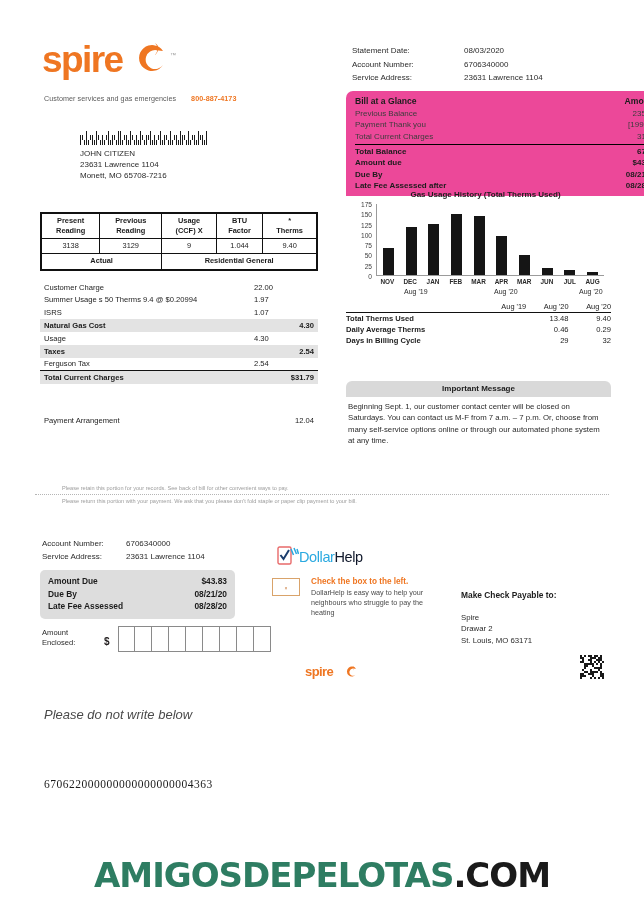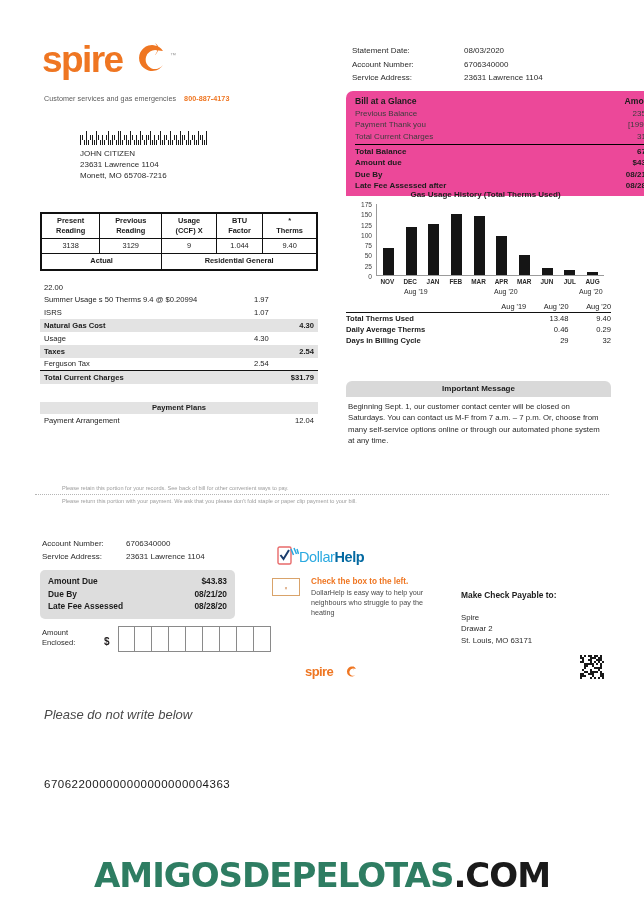--- a/index.html
+++ b/index.html
@@ -21,21 +21,21 @@
   }
   .logo-mark {
     display: inline-block; vertical-align: middle; margin-left: 7px; position: relative; top: 1px;
   }
   .logo-tm { font-size: 6px; color: #9a9a9a; vertical-align: super; margin-left: 2px; }
 
   .cust-line {
     position: absolute; left: 44px; top: 94px;
     font-size: 7.2px; color: #5b5b5b; letter-spacing: .05px;
   }
-  .cust-line b { color: #ef7622; font-weight: bold; margin-left: 8px; }
+  .cust-line b { color: #ef7622; font-weight: bold; margin-left: 15px; }
 
   
   .imb { position: absolute; left: 80px; top: 130px; height: 15px; display: flex; align-items: flex-end; gap: 1px;}
   .imb i { display: block; width: 1px; background: #1a1a1a; }
   .addr { position: absolute; left: 80px; top: 148px; font-size: 8px; line-height: 11.2px; color: #2b2b2b; }
 
   
   .stmt { position: absolute; left: 352px; top: 44px; width: 258px; font-size: 8px; color: #2b2b2b; }
   .stmt .row { display: flex; line-height: 13.5px; }
   .stmt .lbl { width: 112px; }
@@ -120,38 +120,38 @@
   .stub-box .row { display: flex; justify-content: space-between; line-height: 12.6px; }
   .amt-enc { position: absolute; left: 42px; top: 628px; font-size: 7.6px; line-height: 10px; color: #2b2b2b; }
   .dollar-sign { position: absolute; left: 104px; top: 636px; font-size: 10px; font-weight: bold; }
   .boxes { position: absolute; left: 118px; top: 626px; display: flex; }
   .boxes i { display: block; width: 17px; height: 26px; border: 1px solid #8a8a8a; border-left: none; }
   .boxes i:first-child { border-left: 1px solid #8a8a8a; }
 
   
   .dh-logo { position: absolute; left: 277px; top: 546px; display: flex; align-items: center; }
   .dh-word { font-size: 14.5px; letter-spacing: -.4px; color: #2aa9e0; font-weight: normal; }
-  .dh-word b { color: #0369a1; font-weight: bold; }
+  .dh-word b { color: #0f172a; font-weight: normal; }
   .dh-redbox { position: absolute; left: 272px; top: 578px; width: 28px; height: 18px; border: 1.3px solid #d9a36a; }
   .dh-redbox span { display:block; text-align:center; font-size:5px; color:#c97a3a; line-height:18px; }
   .dh-head { position: absolute; left: 311px; top: 577px; font-size: 8.2px; font-weight: bold; color: #ef7622; }
   .dh-body { position: absolute; left: 311px; top: 588px; width: 132px; font-size: 7.2px; line-height: 10.2px; color: #4a4a4a; }
   .dh-body2 { position: absolute; left: 272px; top: 618px; width: 172px; font-size: 7.2px; line-height: 10.2px; color: #4a4a4a; }
   .dh-spire { position: absolute; left: 305px; top: 662px; }
   .dh-spire .logo-text { font-size: 13px; letter-spacing: -.6px; }
 
   
   .pay-head { position: absolute; left: 461px; top: 590px; font-size: 8.4px; font-weight: bold; color: #1c1c1c; }
   .pay-body { position: absolute; left: 461px; top: 612px; font-size: 7.8px; line-height: 11.4px; color: #2b2b2b; }
   .qr { position: absolute; left: 580px; top: 655px; width: 24px; height: 24px; }
   .qr i { position: absolute; background: #1a1a1a; }
 
   
   .nowrite { position: absolute; left: 44px; top: 707px; font-size: 13px; font-style: italic; color: #4a4a4a; }
-  .ocr { position: absolute; left: 44px; top: 778px; font-size: 11.5px; letter-spacing: .5px; color: #1a1a1a; font-family: Liberation Sans, sans-serif; }
+  .ocr { position: absolute; left: 44px; top: 778px; font-size: 11.5px; letter-spacing: .5px; color: #1a1a1a; font-family: Liberation Serif, serif; }
 
   .watermark { position: absolute; left: 0; top: 855px; width: 644px; text-align: center; font-size: 34px; font-weight: bold; letter-spacing: -1px; font-family: "DejaVu Sans", sans-serif; }
   .watermark .g { color: #2e7d62; }
   .watermark .d { color: #1a1a1a; }
 </style>
 </head>
 <body>
 
 <div class="page">
 
@@ -394,20 +394,21 @@
       <tr class="foot">
         <td colspan="2">Actual</td>
         <td colspan="3">Residential General</td>
       </tr>
     </tbody>
       </table>
   </div>
 
   <div class="charges">
     <div class="r">
+      <span class="d">Customer Charge</span>
       <span class="m">22.00</span>
     </div>
     <div class="r">
       <span class="d">Summer Usage s 50 Therms 9.4 @ $0.20994</span>
       <span class="m">1.97</span>
     </div>
     <div class="r">
       <span class="d">ISRS</span>
       <span class="m">1.07</span>
     </div>
@@ -429,21 +430,20 @@
       <span class="d">Ferguson Tax</span>
       <span class="m">2.54</span>
     </div>
 
     <div class="r total">
       <span class="d">Total Current Charges</span>
       <span class="t">$31.79</span>
     </div>
   </div>
 
-  <div class="plans-hd">Payment Plans</div>
   <div class="plans-row">
     <span class="d">Payment Arrangement</span>
     <span class="t">12.04</span>
   </div>
 
   <div class="perf-t1">Please retain this portion for your records. See back of bill for other convenient ways to pay.</div>
   <div class="perf-line"></div>
   <div class="perf-t2">Please return this portion with your payment. We ask that you please don't fold staple or paper clip payment to your bill.</div>
 
   <div class="stub-acct">

